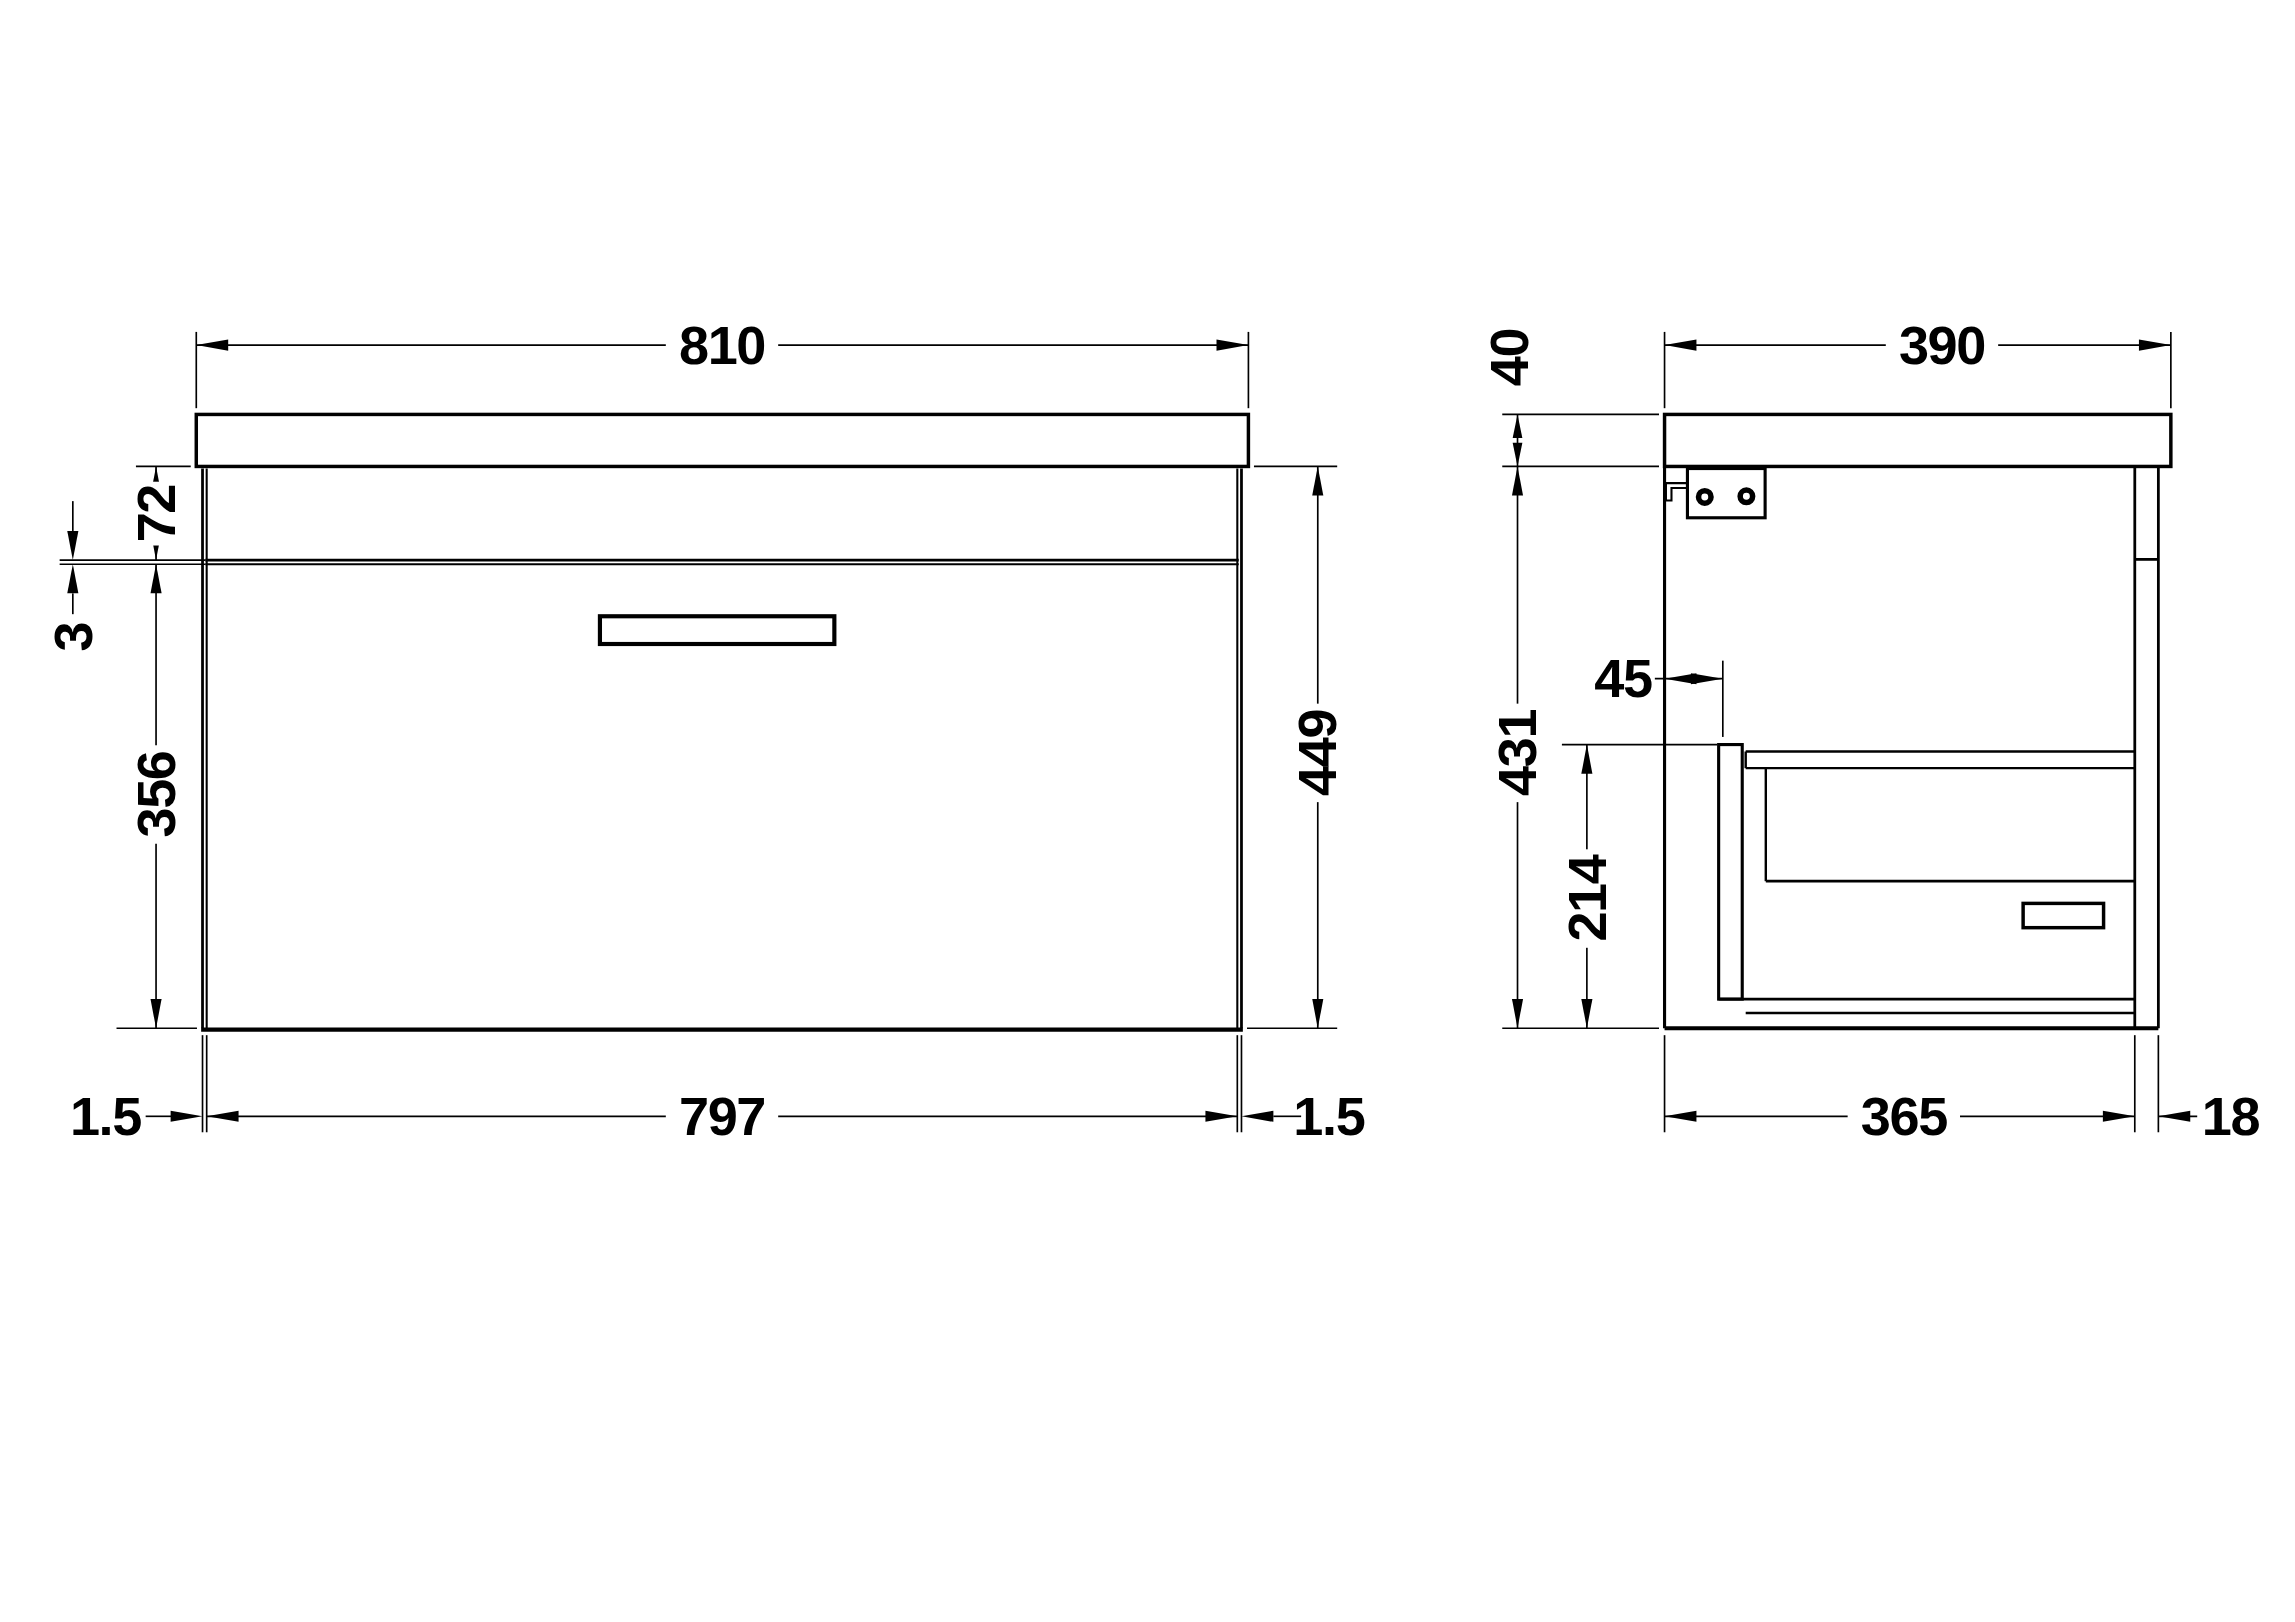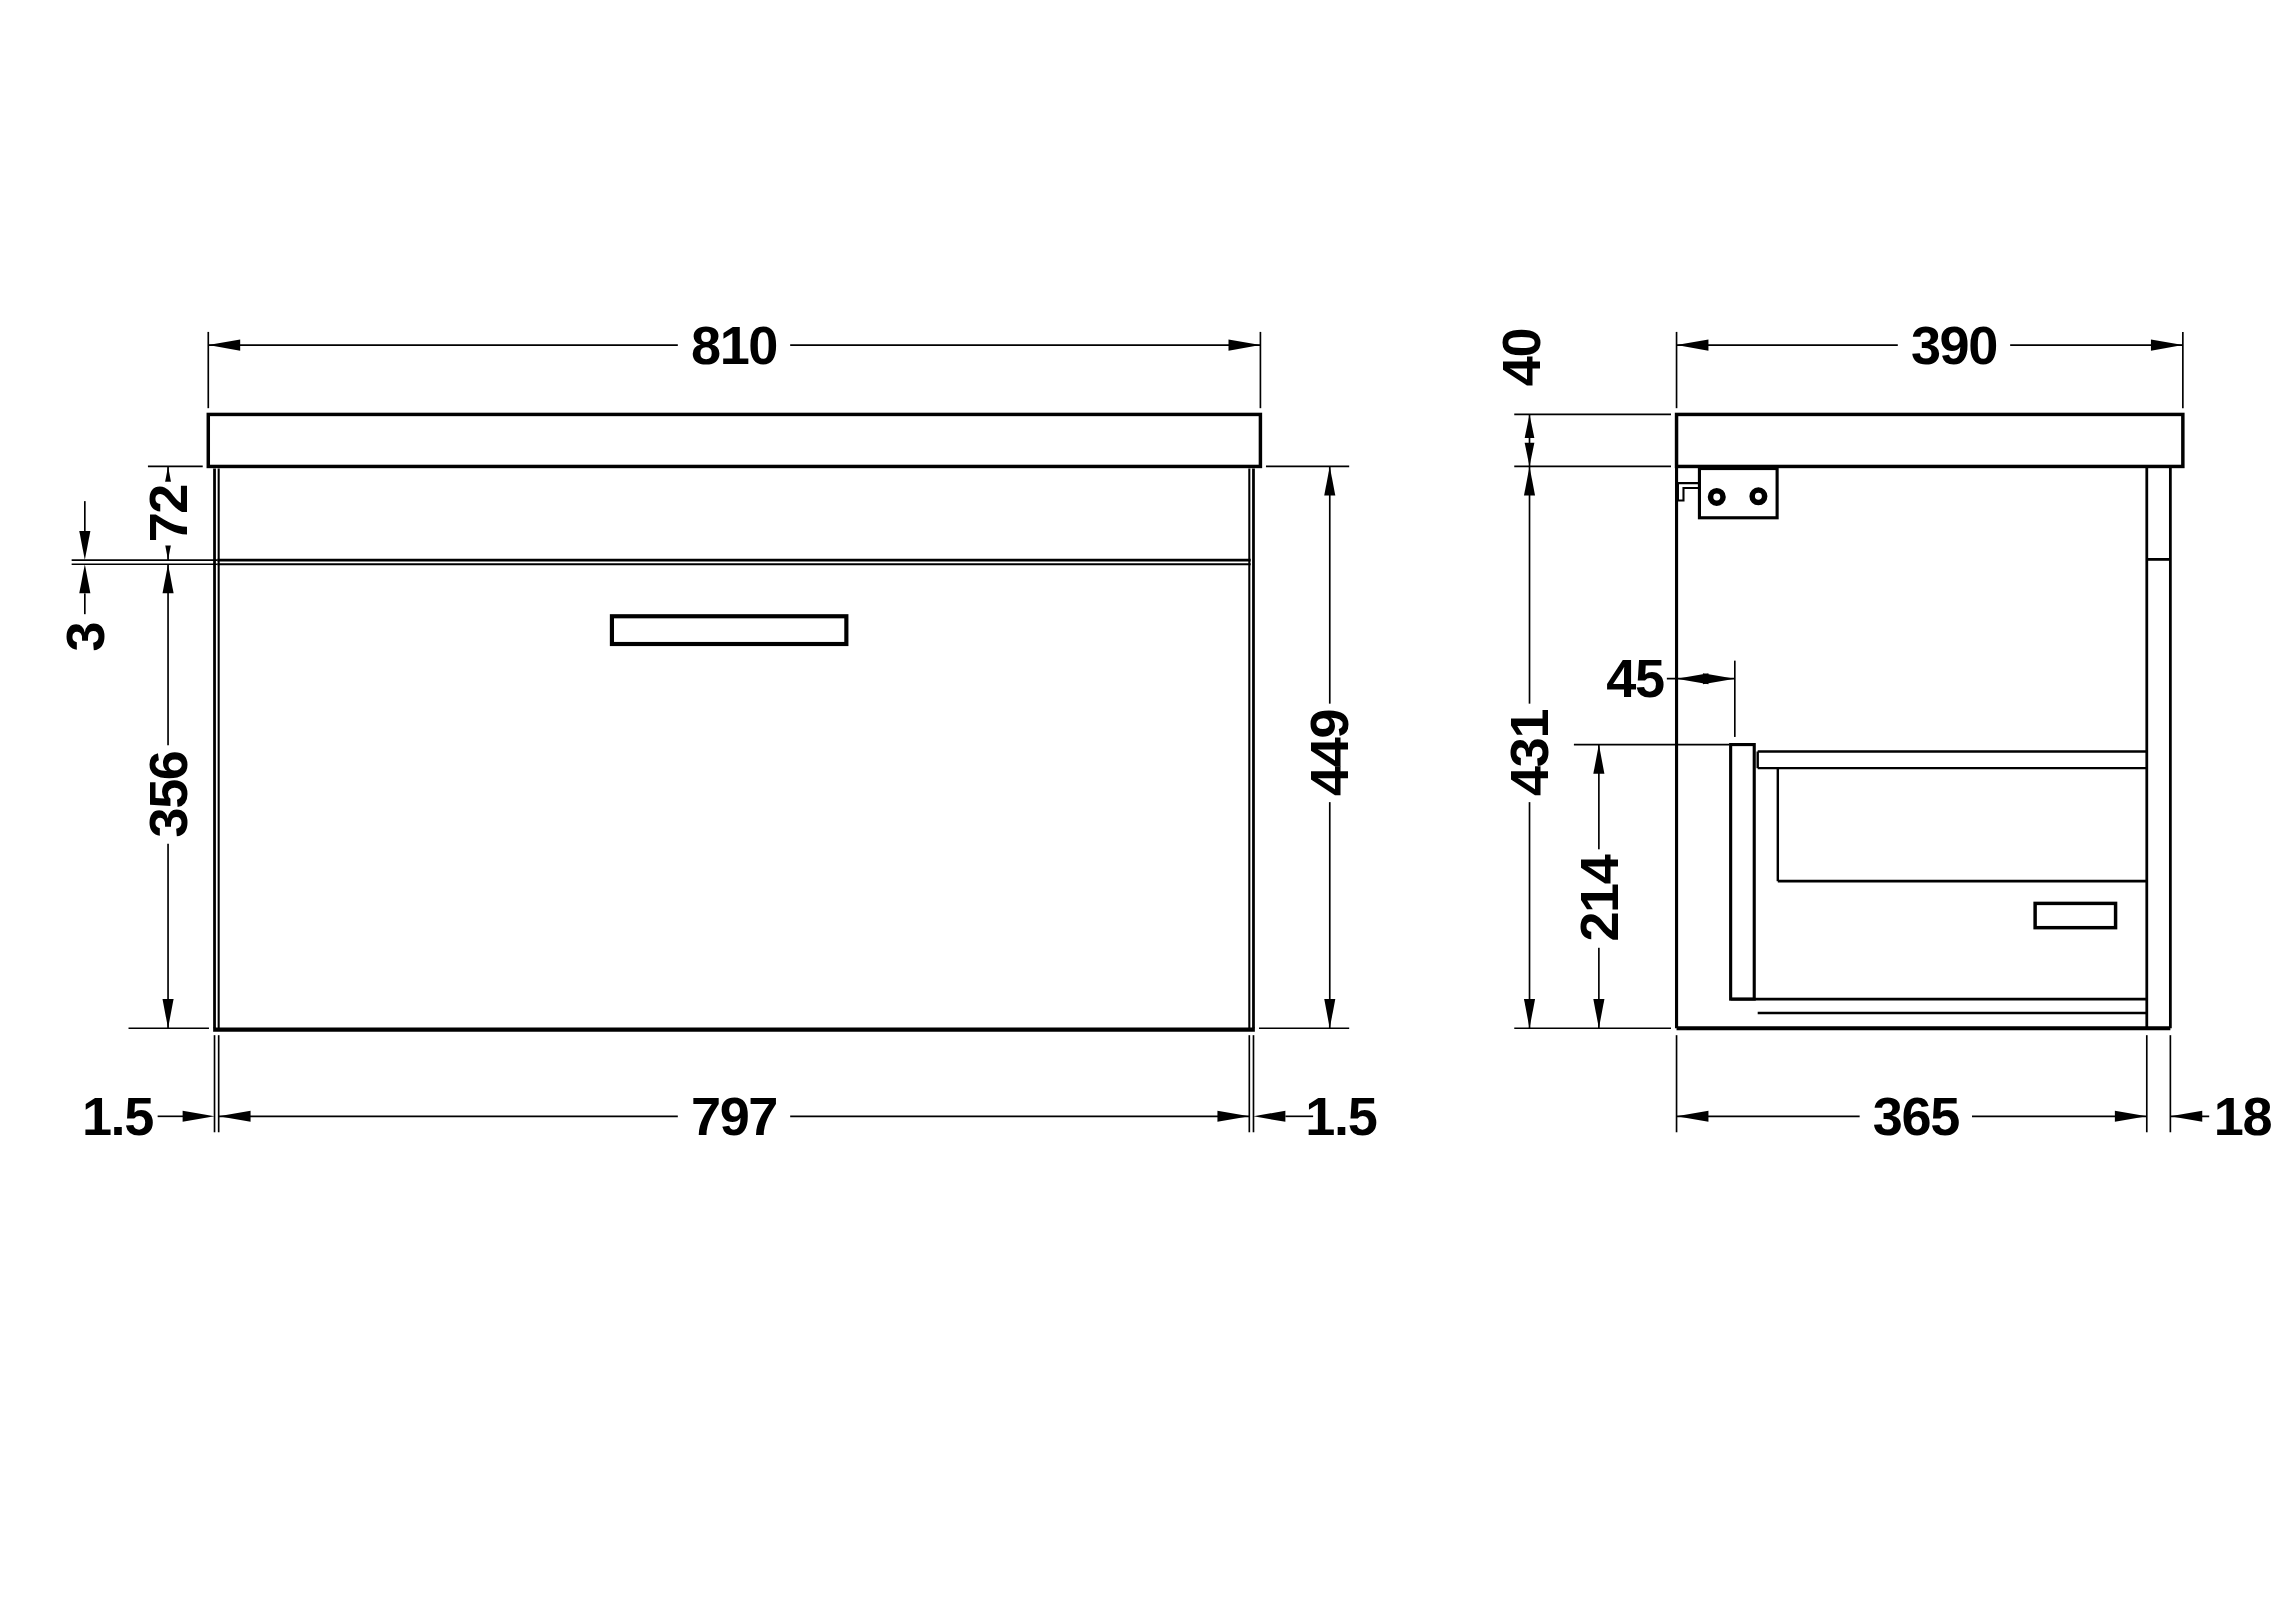--- a/index.html
+++ b/index.html
@@ -1,16 +1,16 @@
 <!DOCTYPE html>
 <html style="font-size:11px"><head>
 <meta charset="utf-8">
 <style>
   html, body { margin: 0; padding: 0; background: #ffffff; }
-  .stage { width: 2250px; height: 1623px; background: #ffffff; position: relative; padding-left: 12px; }
+  .stage { width: 2250px; height: 1623px; background: #ffffff; position: relative; }
   svg { display: block; }
   
   .obj  { stroke: #000; fill: none; stroke-linecap: butt; }
   .w6   { stroke-width: 6; }
   .w5   { stroke-width: 5; }
   .w45  { stroke-width: 4.5; }
   .w4   { stroke-width: 4; }
   .w35  { stroke-width: 3.5; }
   .w3   { stroke-width: 3; }
   

